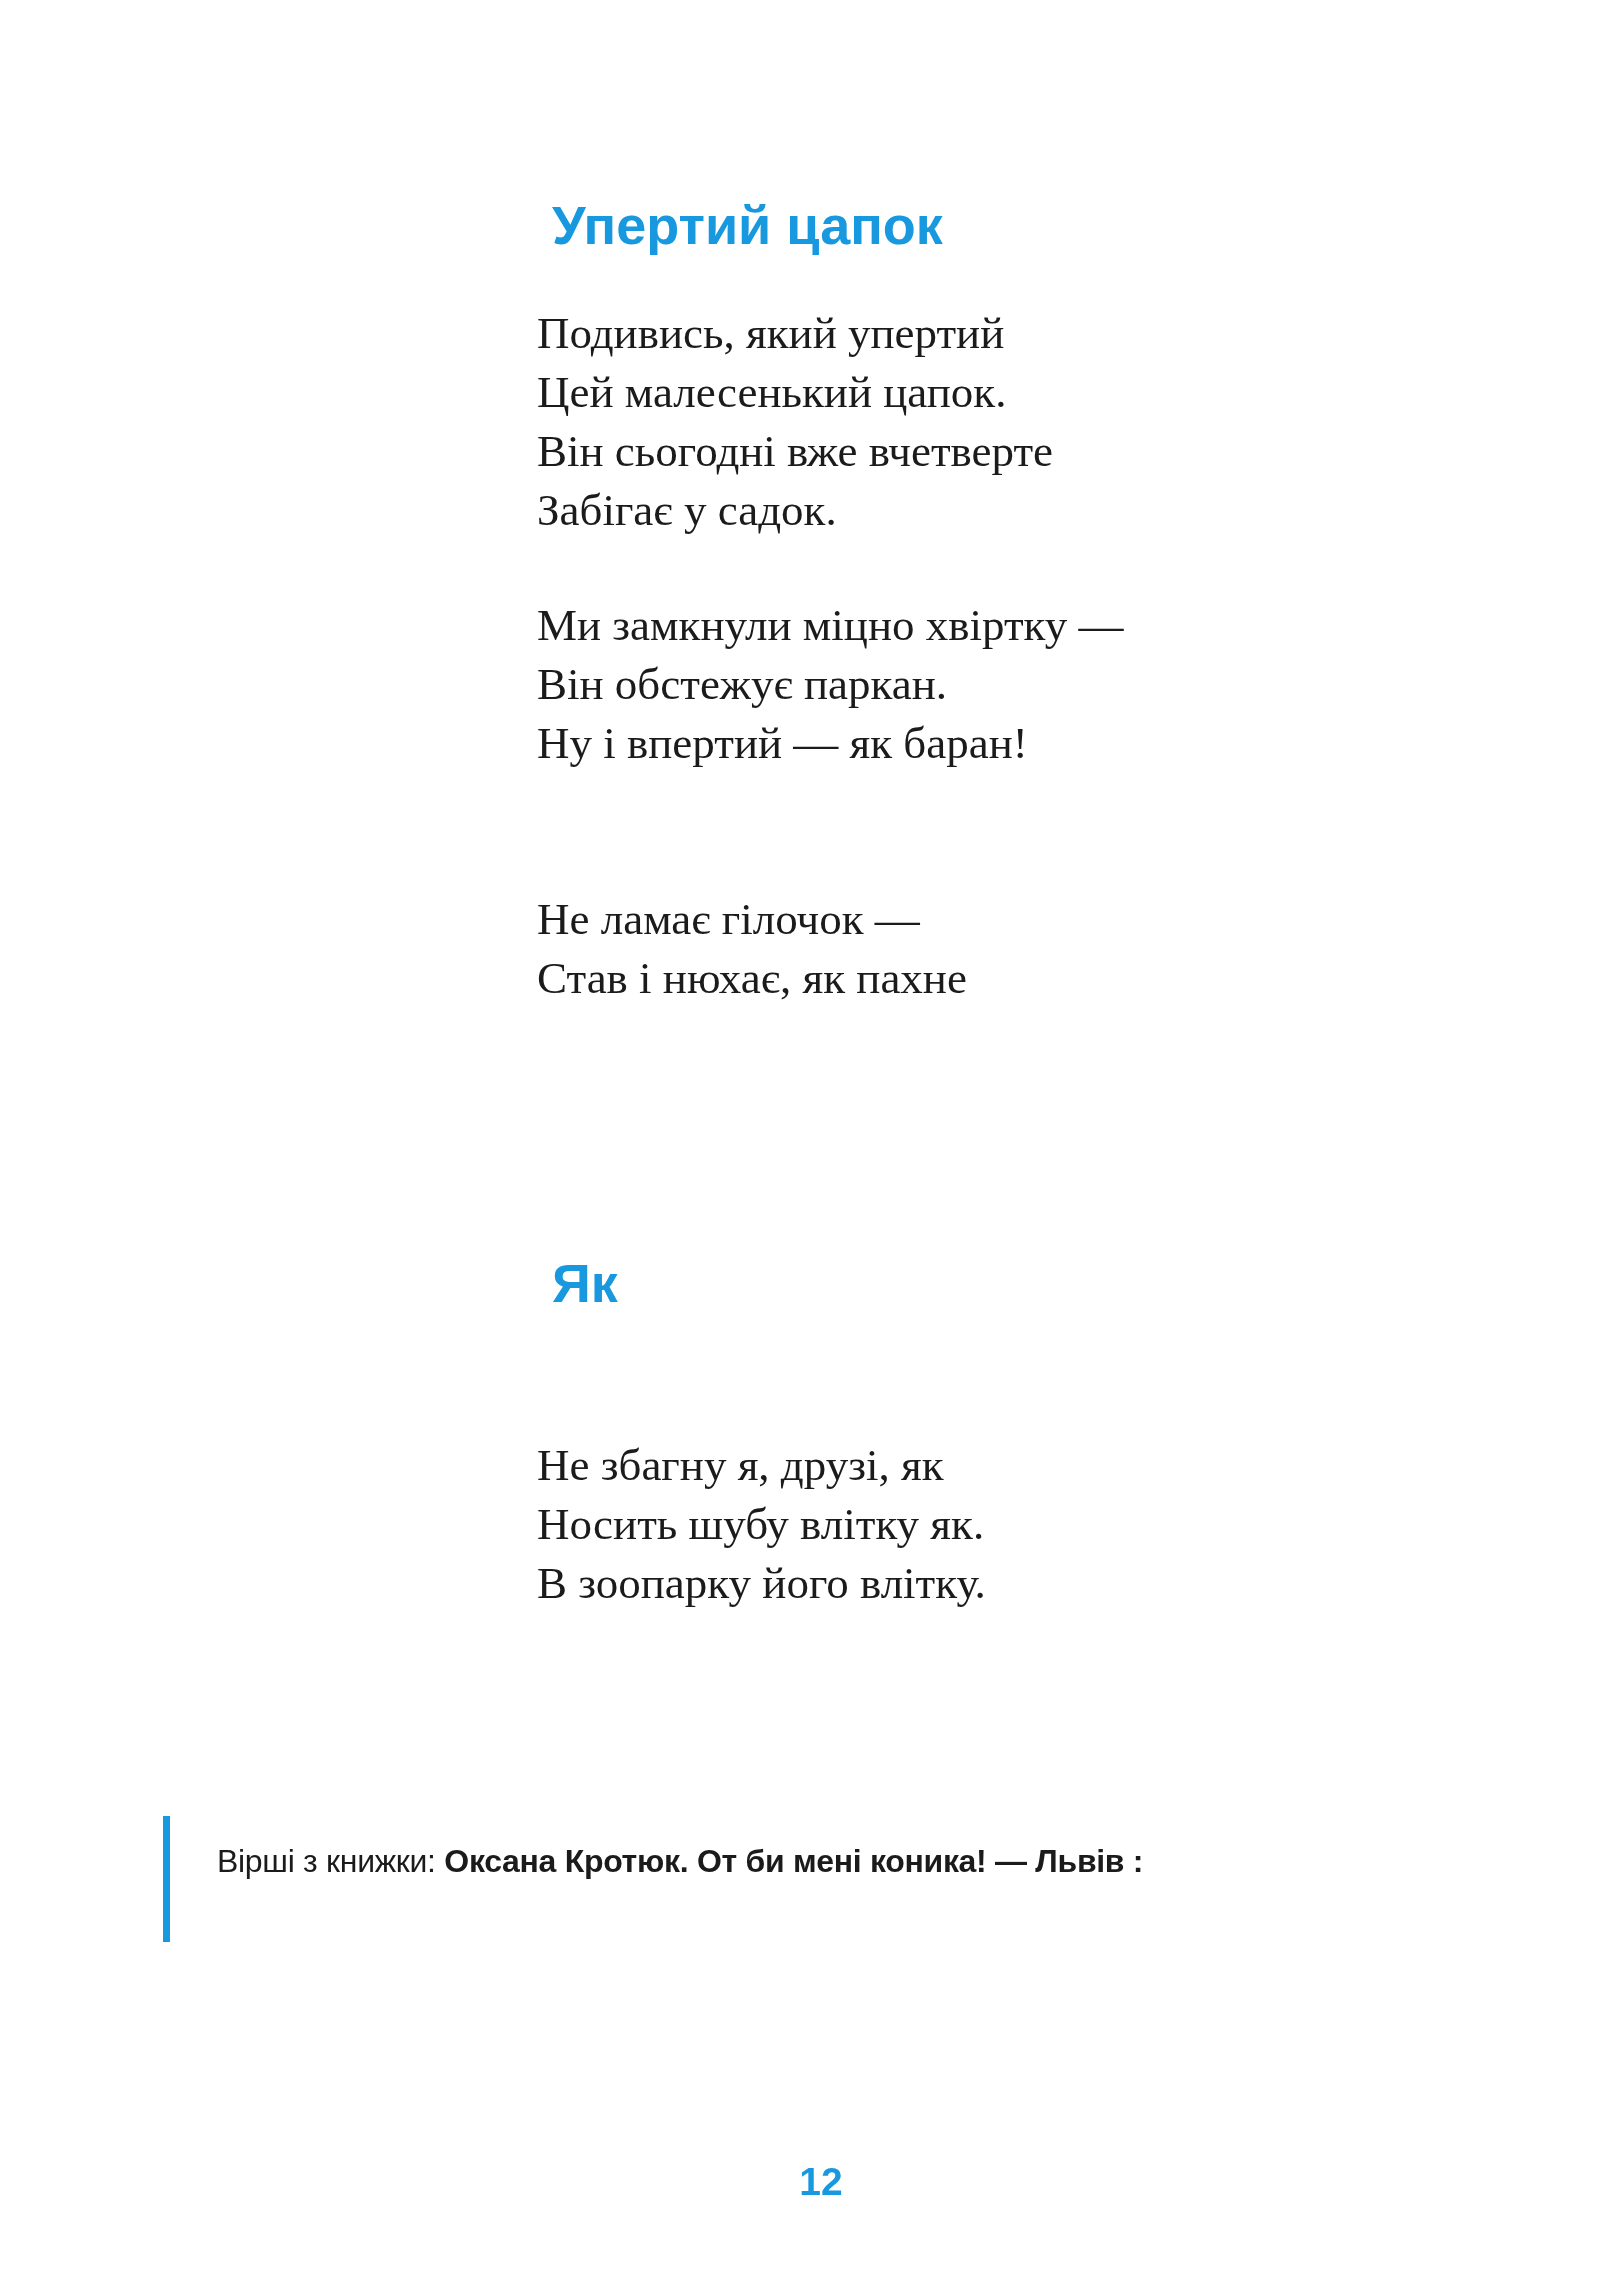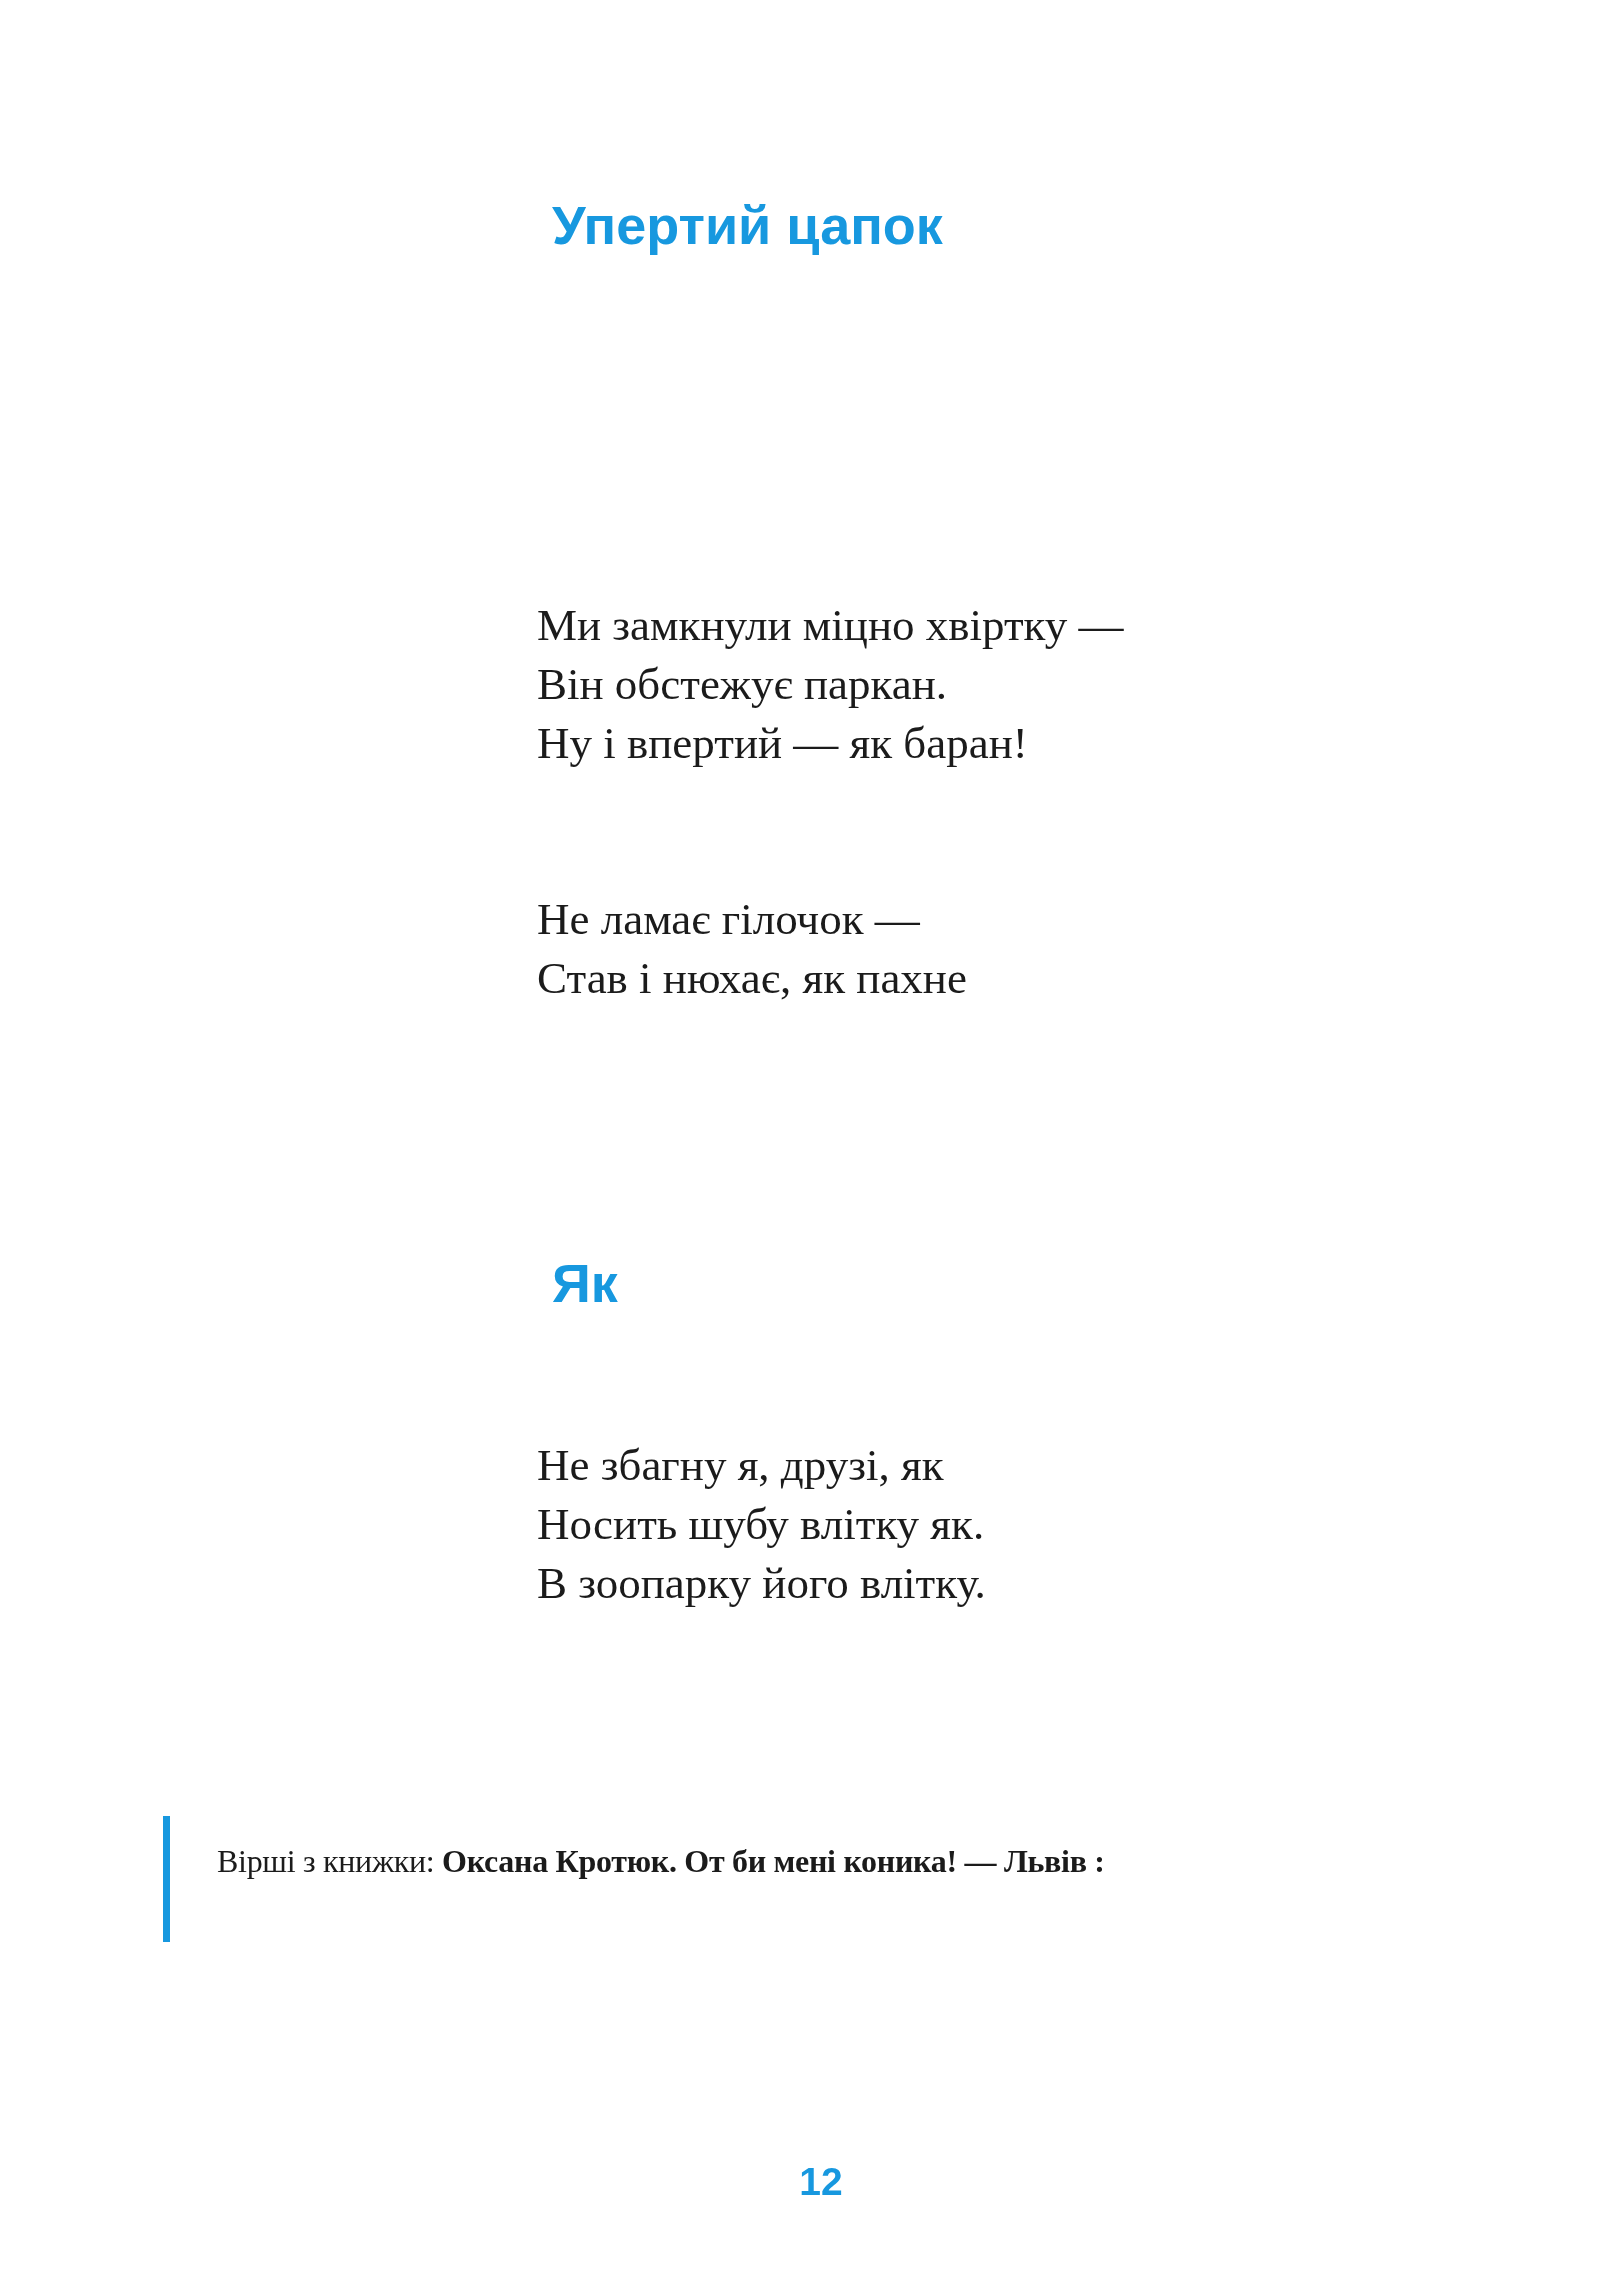--- a/index.html
+++ b/index.html
@@ -18,39 +18,45 @@
     font-size: 45px; line-height: 59px; color: #1b1b1b;
   }
   .source {
     position: absolute; left: 163px; top: 1816px; width: 1259px; height: 126px;
   }
   .source-bar {
     position: absolute; left: 0; top: 0; width: 6.7px; height: 126px; background: #1798df;
   }
   .source-text {
     position: absolute; left: 54px; top: 23px;
-    font-family: Liberation Serif, serif;
+    font-family: Liberation Sans, sans-serif;
     font-size: 32px; line-height: 44px; color: #1b1b1b; letter-spacing: -0.3px;
   }
   .source-line { display: block; white-space: nowrap; }
   .src-label { font-weight: normal; }
   .src-ref { font-weight: bold; }
   .page-number {
     position: absolute; left: 0; width: 1642px; top: 2161px; text-align: center;
     font-family: "Liberation Sans", "DejaVu Sans", sans-serif;
     font-weight: bold; font-size: 39px; line-height: 42px; color: #1798df;
   }
 </style>
 </head>
 <body>
 
 <div class="page">
 
   <h2 class="title" style="top:184px">Упертий цапок</h2>
 
+  <div class="stanza" style="top:304px">
+    <span class="line">Подивись, який упертий</span>
+    <span class="line">Цей малесенький цапок.</span>
+    <span class="line">Він сьогодні вже вчетверте</span>
+    <span class="line">Забігає у садок.</span>
+  </div>
 
   <div class="stanza" style="top:596px">
     <span class="line">Ми замкнули міцно хвіртку —</span>
     <span class="line">Він обстежує паркан.</span>
     <span class="line">Ну і впертий — як баран!</span>
   </div>
 
   <div class="stanza" style="top:890px">
     <span class="line">Не ламає гілочок —</span>
     <span class="line">Став і нюхає, як пахне</span>

